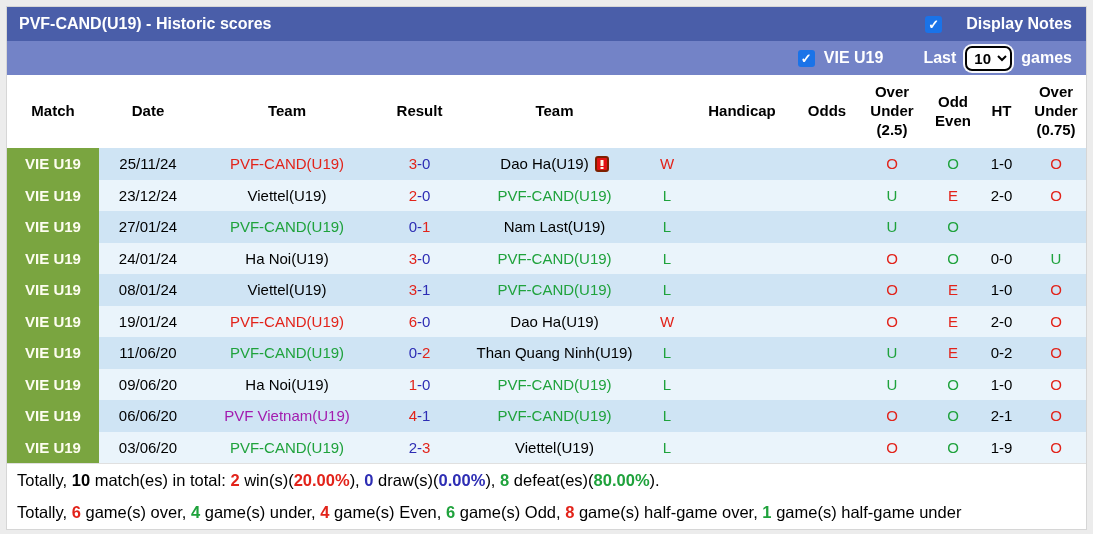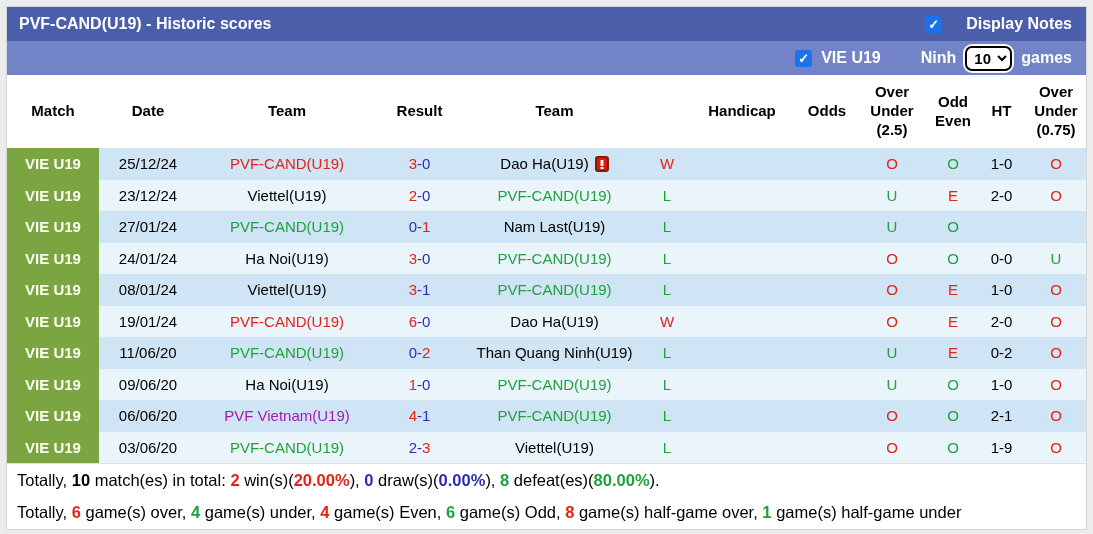--- a/index.html
+++ b/index.html
@@ -126,21 +126,21 @@
     <span class="title-right">
       <span class="cb"></span>
       <span>Display Notes</span>
     </span>
   </div>
 
   <div class="filter-bar">
     <span class="cb"></span>
     <span>VIE U19</span>
     <span class="filter-gap"></span>
-    <span>Ninh</span>
+    <span>Last</span>
     <select class="games-select">
       <option selected="">10</option>
     </select>
     <span>games</span>
   </div>
 
   <table>
     <colgroup>
       <col class="c1">
         <col class="c2">
@@ -167,21 +167,21 @@
         <th>Odds</th>
         <th>Over Under (2.5)</th>
         <th>Odd Even</th>
         <th>HT</th>
         <th>Over Under (0.75)</th>
       </tr>
     </thead>
     <tbody id="rows">
         <tr>
           <td class="c-match">VIE U19</td>
-          <td>25/12/24</td>
+          <td>25/11/24</td>
           <td><span style="color:#e2231a">PVF-CAND(U19)</span></td>
           <td><span style="color:#e2231a">3</span><span style="color:#2d2db4">-</span><span style="color:#2d2db4">0</span></td>
           <td><span style="color:#000000">Dao Ha(U19)</span><span class="red-card-icon"></span></td>
           <td><span style="color:#e2231a">W</span></td>
           <td></td>
           <td></td>
           <td><span style="color:#e2231a">O</span></td>
           <td><span style="color:#1fa23c">O</span></td>
           <td>1-0</td>
           <td><span style="color:#e2231a">O</span></td>

